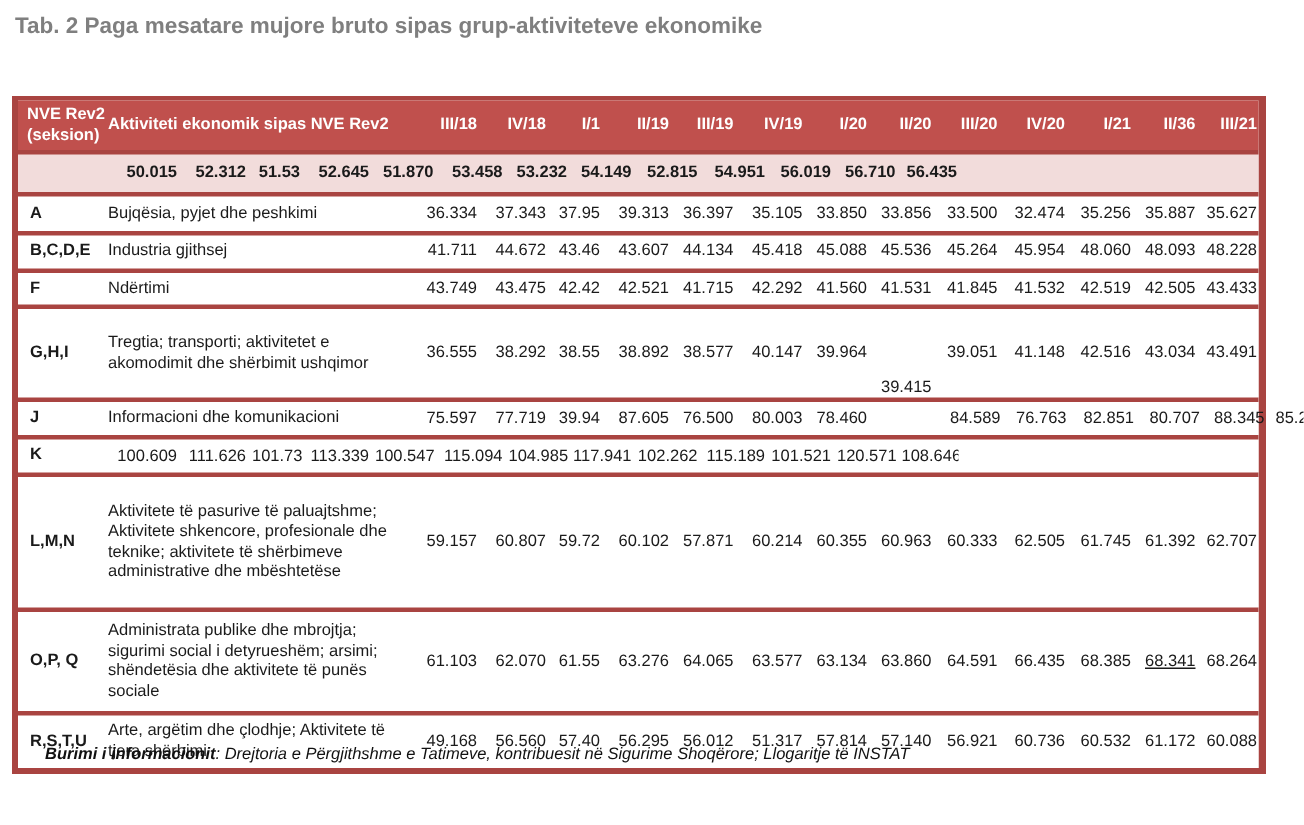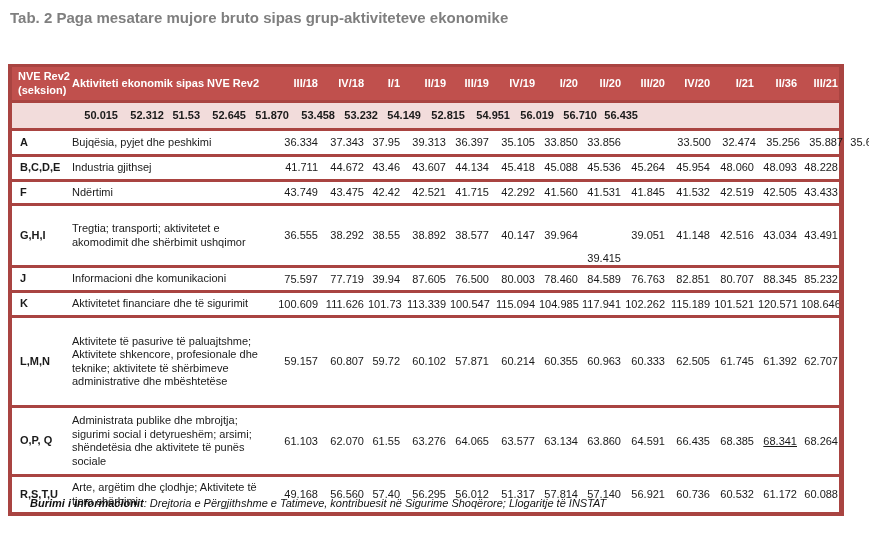--- a/index.html
+++ b/index.html
@@ -101,21 +101,21 @@
         <div class="cell c-section">A</div>
         <div class="cell c-activity">Bujqësia, pyjet dhe peshkimi</div>
         <div class="cell c-num" style="width: 50px;">36.334</div>
         <div class="cell c-num" style="width: 46px;">37.343</div>
         <div class="cell c-num" style="width: 36px;">37.95</div>
         <div class="cell c-num" style="width: 46px;">39.313</div>
         <div class="cell c-num" style="width: 43px;">36.397</div>
         <div class="cell c-num" style="width: 46px;">35.105</div>
         <div class="cell c-num" style="width: 43px;">33.850</div>
         <div class="cell c-num" style="width: 43px;">33.856</div>
-        <div class="cell c-num" style="width: 44px; margin-left: 46px;">33.500</div>
+        <div class="cell c-num" style="width: 44px;">33.500</div>
         <div class="cell c-num" style="width: 45px;">32.474</div>
         <div class="cell c-num" style="width: 44px;">35.256</div>
         <div class="cell c-num" style="width: 43px;">35.887</div>
         <div class="cell c-num last" style="width: 38px;">35.627</div>
       </div>
       <div class="row">
         <div class="cell c-section">B,C,D,E</div>
         <div class="cell c-activity">Industria gjithsej</div>
         <div class="cell c-num" style="width: 50px;">41.711</div>
         <div class="cell c-num" style="width: 46px;">44.672</div>
@@ -168,30 +168,29 @@
       <div class="row">
         <div class="cell c-section">J</div>
         <div class="cell c-activity">Informacioni dhe komunikacioni</div>
         <div class="cell c-num" style="width: 50px;">75.597</div>
         <div class="cell c-num" style="width: 46px;">77.719</div>
         <div class="cell c-num" style="width: 36px;">39.94</div>
         <div class="cell c-num" style="width: 46px;">87.605</div>
         <div class="cell c-num" style="width: 43px;">76.500</div>
         <div class="cell c-num" style="width: 46px;">80.003</div>
         <div class="cell c-num" style="width: 43px;">78.460</div>
-        <div class="cell c-num" style="width: 43px;">84.589</div>
+        <div class="cell c-num" style="width: 43px; margin-left: 46px;">84.589</div>
         <div class="cell c-num" style="width: 44px;">76.763</div>
         <div class="cell c-num" style="width: 45px;">82.851</div>
         <div class="cell c-num" style="width: 44px;">80.707</div>
         <div class="cell c-num" style="width: 43px;">88.345</div>
         <div class="cell c-num last" style="width: 38px;">85.232</div>
       </div>
       <div class="row">
         <div class="cell c-section">K</div>
-        <div class="cell c-activity">Aktivitetet financiare dhe të sigurimit</div>
         <div class="cell c-num" style="width: 50px;">100.609</div>
         <div class="cell c-num" style="width: 46px;">111.626</div>
         <div class="cell c-num" style="width: 36px;">101.73</div>
         <div class="cell c-num" style="width: 46px;">113.339</div>
         <div class="cell c-num" style="width: 43px;">100.547</div>
         <div class="cell c-num" style="width: 46px;">115.094</div>
         <div class="cell c-num" style="width: 43px;">104.985</div>
         <div class="cell c-num" style="width: 43px;">117.941</div>
         <div class="cell c-num" style="width: 44px;">102.262</div>
         <div class="cell c-num" style="width: 45px;">115.189</div>

